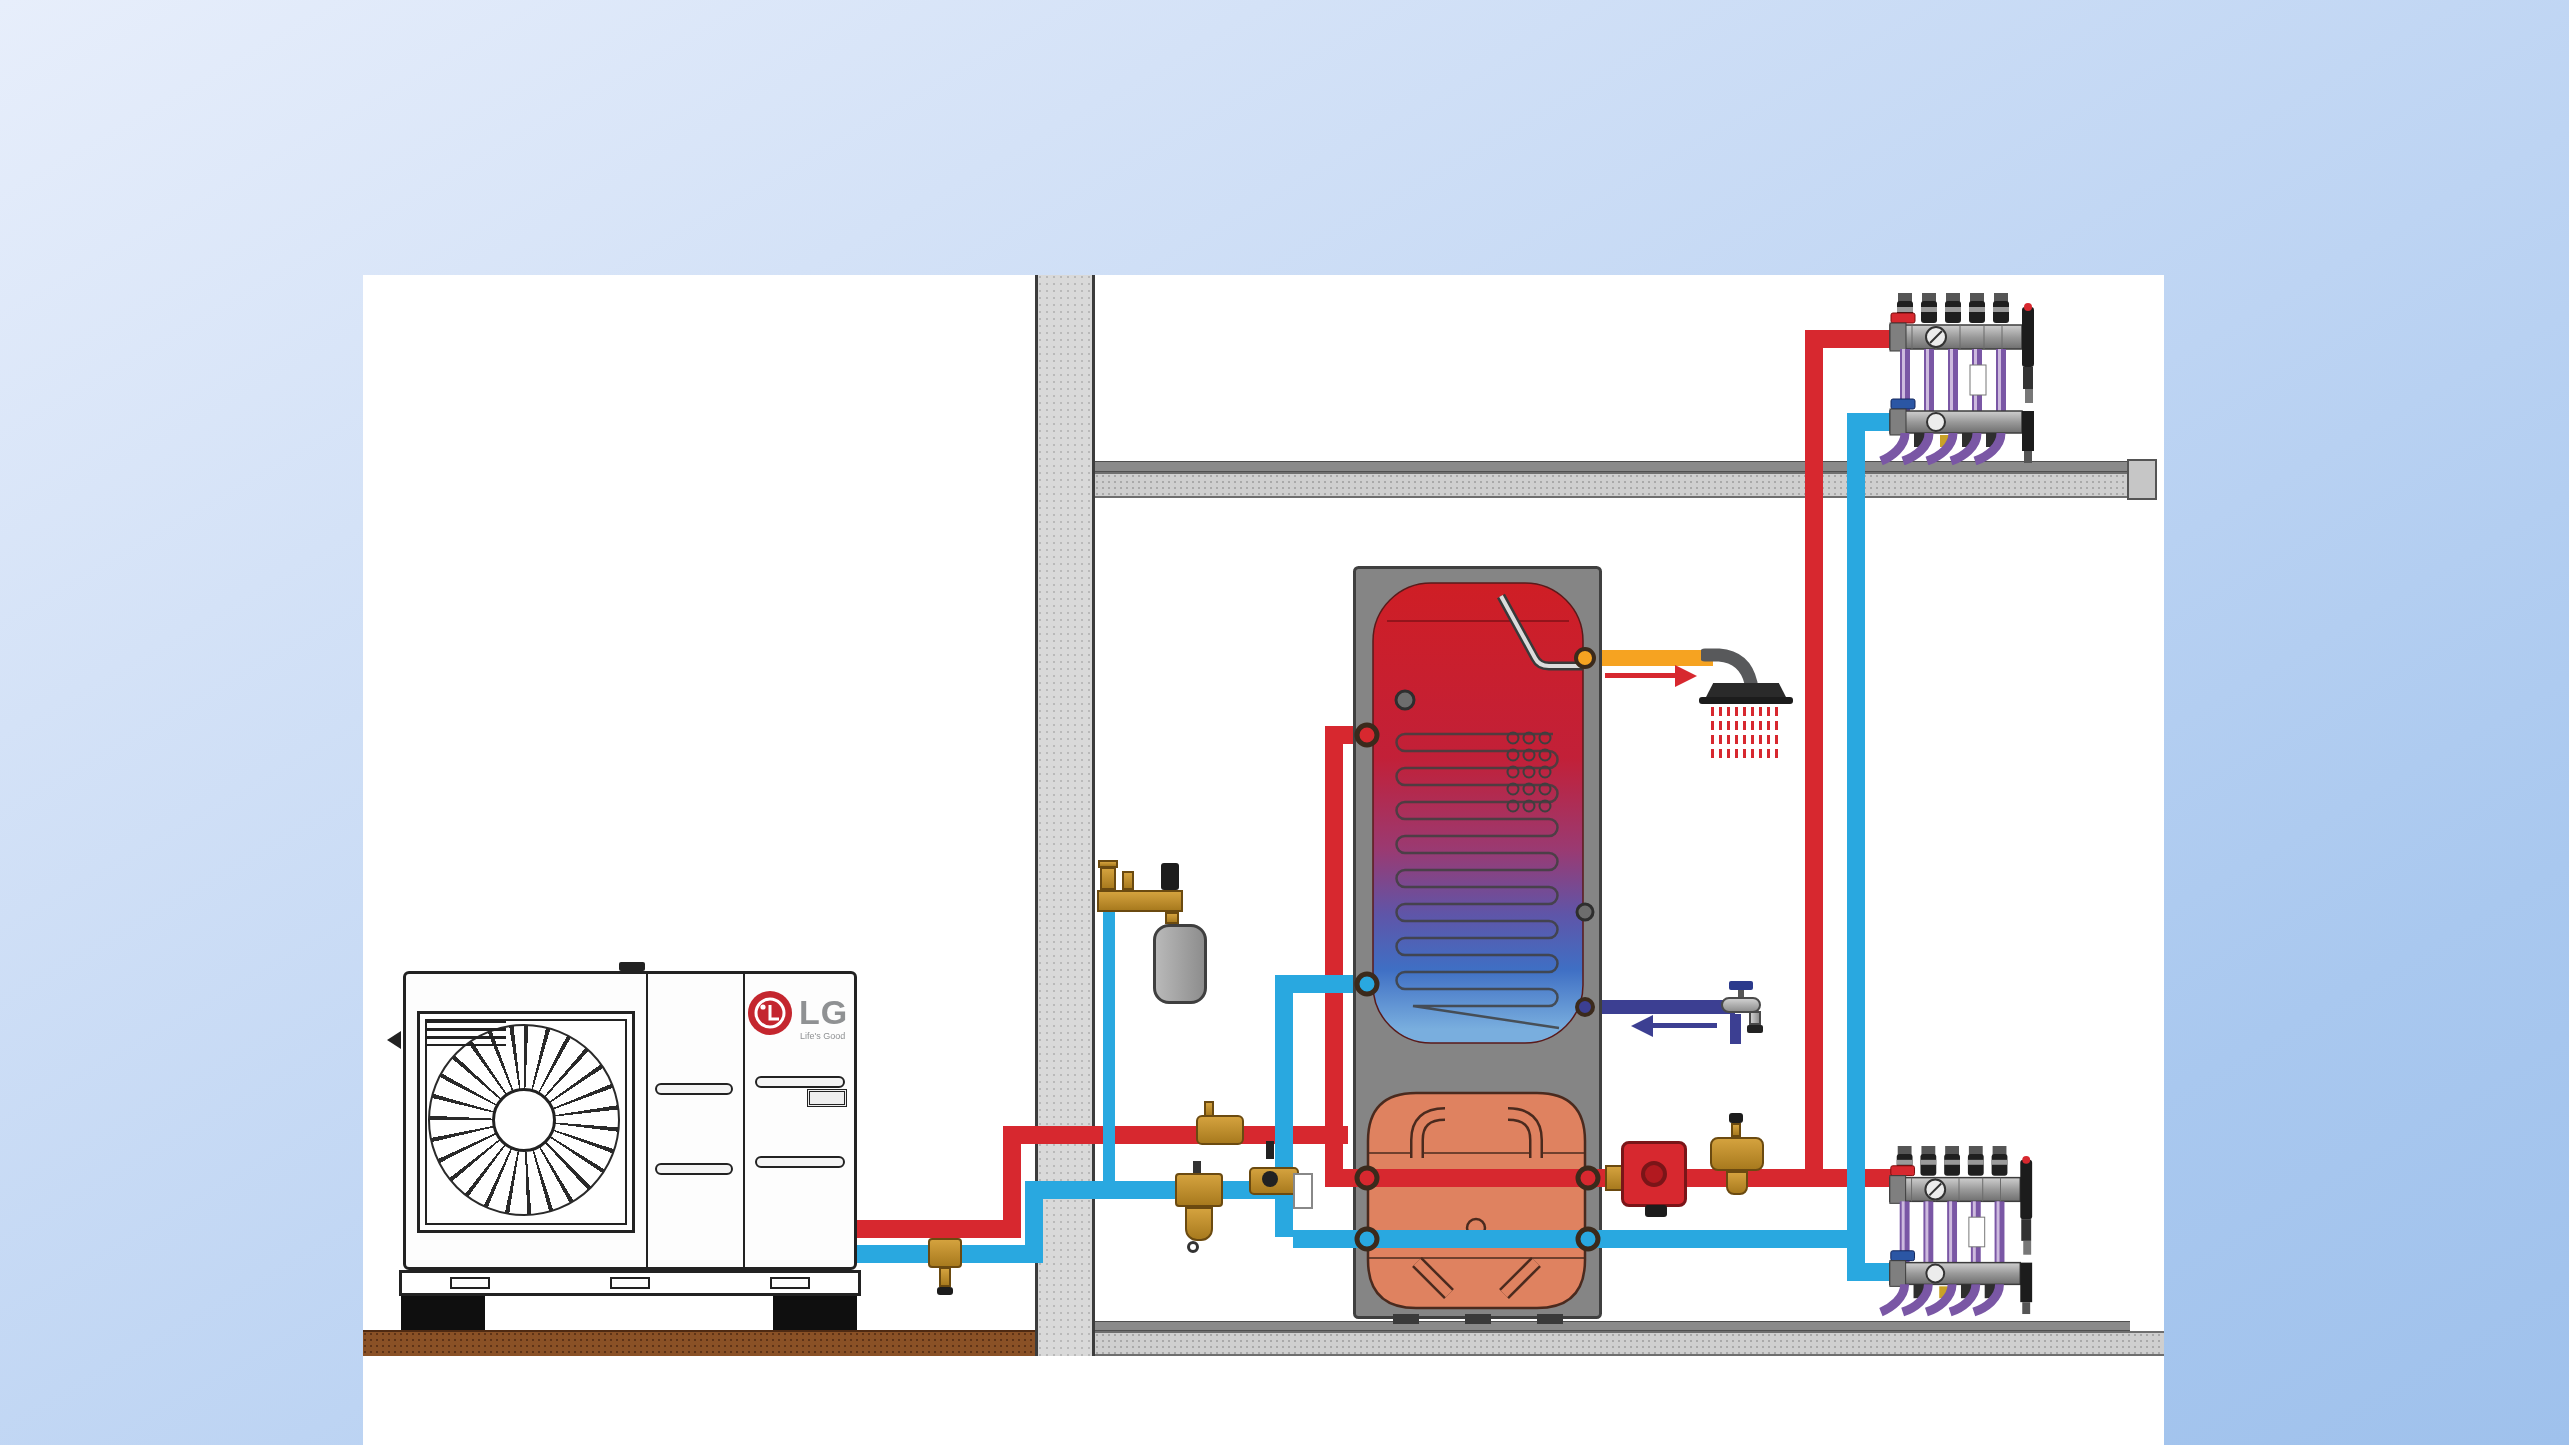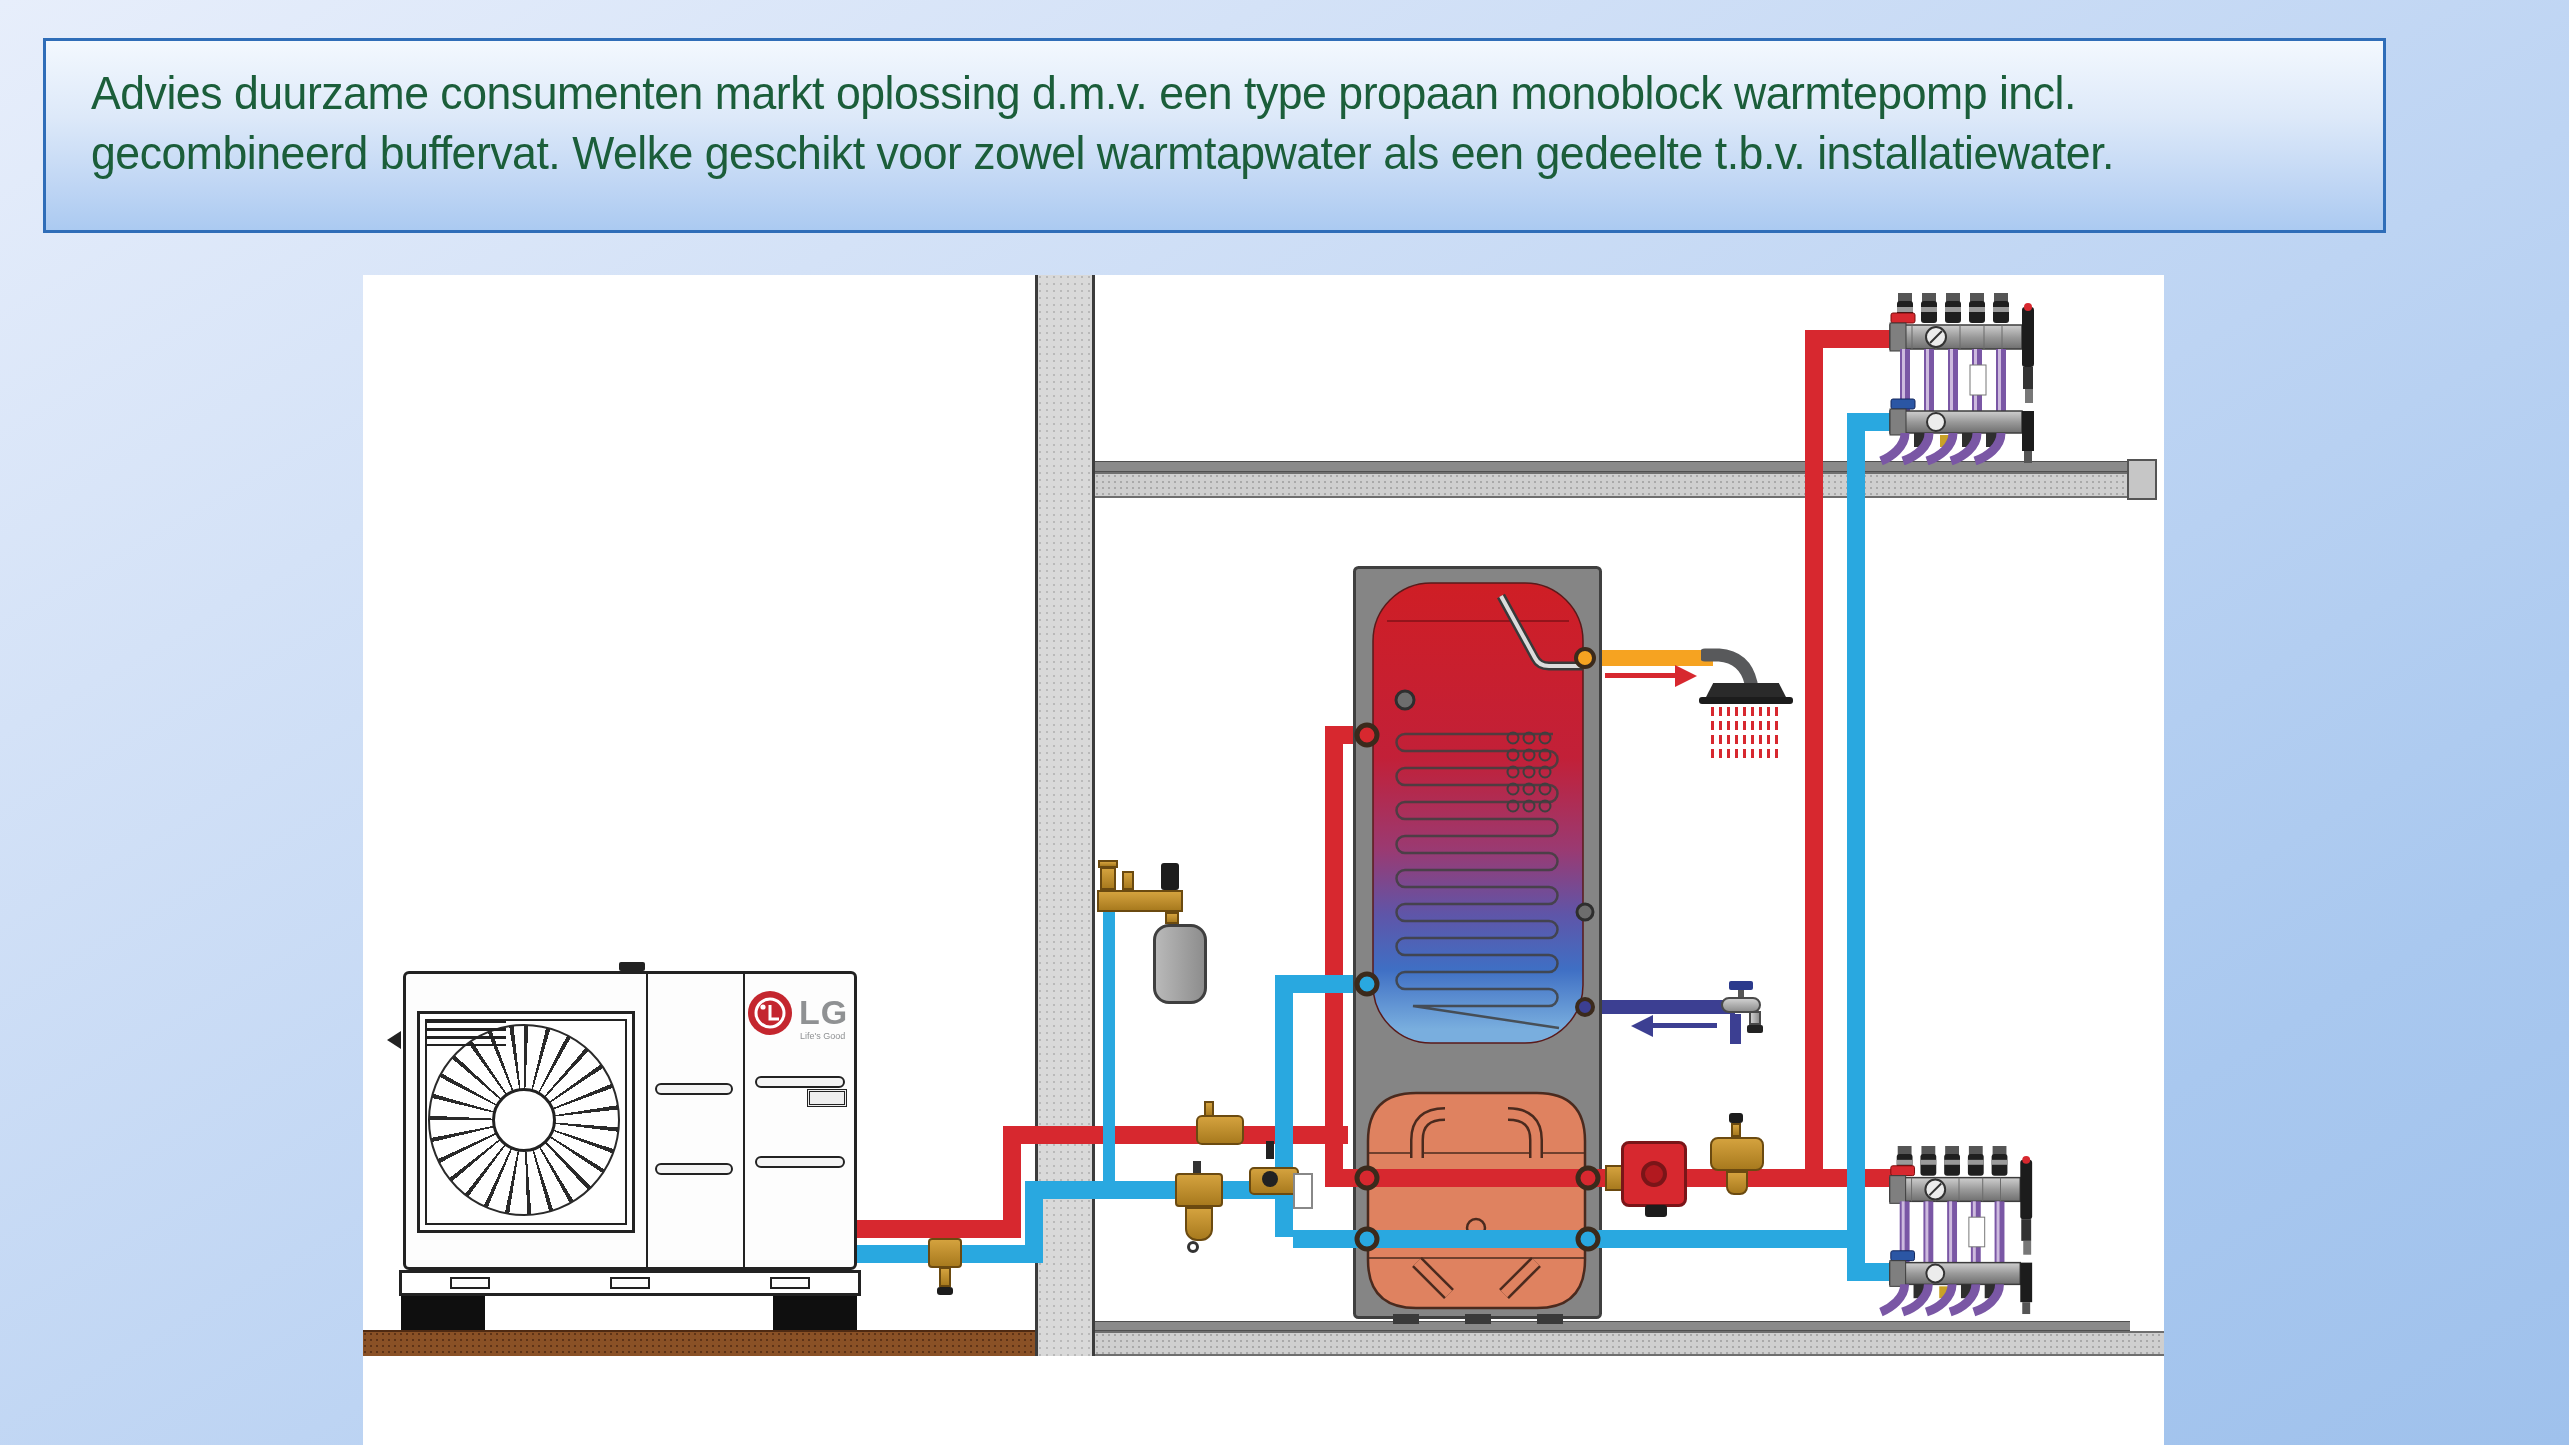--- a/index.html
+++ b/index.html
@@ -67,24 +67,20 @@
      background-image:repeating-linear-gradient(180deg,currentColor 0 9px,transparent 9px 14px);
      -webkit-mask-image:repeating-linear-gradient(90deg,#000 0 3px,transparent 3px 8px);
              mask-image:repeating-linear-gradient(90deg,#000 0 3px,transparent 3px 8px);}
   .whitebox{position:absolute;background:#fff;border:2px solid #888;box-sizing:border-box;z-index:4;}
 </style>
 </head>
 <body>
 
 <div class="slide">
 
-  <div class="headline-box">
-    <div class="headline-line hl1">Advies duurzame consumenten markt oplossing d.m.v. een type propaan monoblock warmtepomp incl.</div>
-    <div class="headline-line hl2">gecombineerd buffervat. Welke geschikt voor zowel warmtapwater als een gedeelte t.b.v. installatiewater.</div>
-  </div>
 
   <div class="diagram">
 
     <div class="abs wall"></div>
     <div class="abs strip" style="left:732px;top:186px;width:1060px;height:11px;"></div>
     <div class="abs slab" style="left:732px;top:197px;width:1062px;height:26px;"></div>
     <div class="abs endcap"></div>
     <div class="abs strip" style="left:732px;top:1046px;width:1035px;height:10px;"></div>
     <div class="abs slab" style="left:732px;top:1056px;width:1069px;height:25px;"></div>
     <div class="abs ground-brown"></div>

